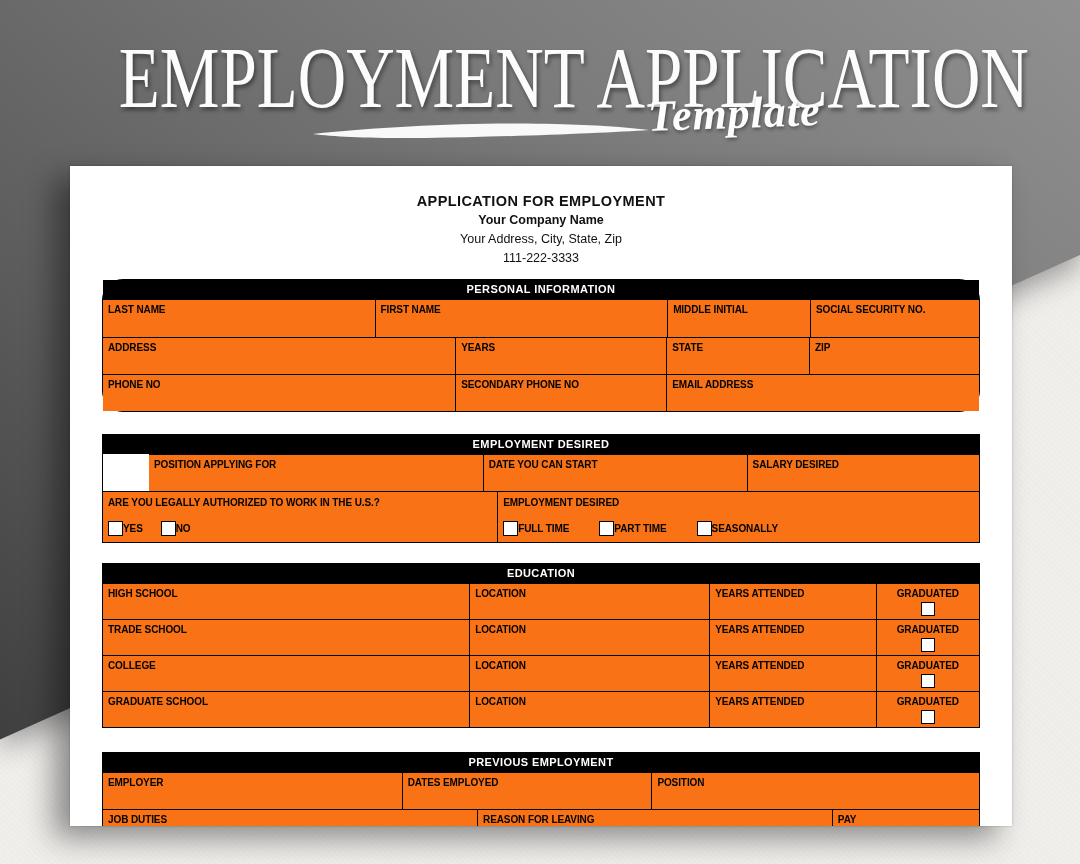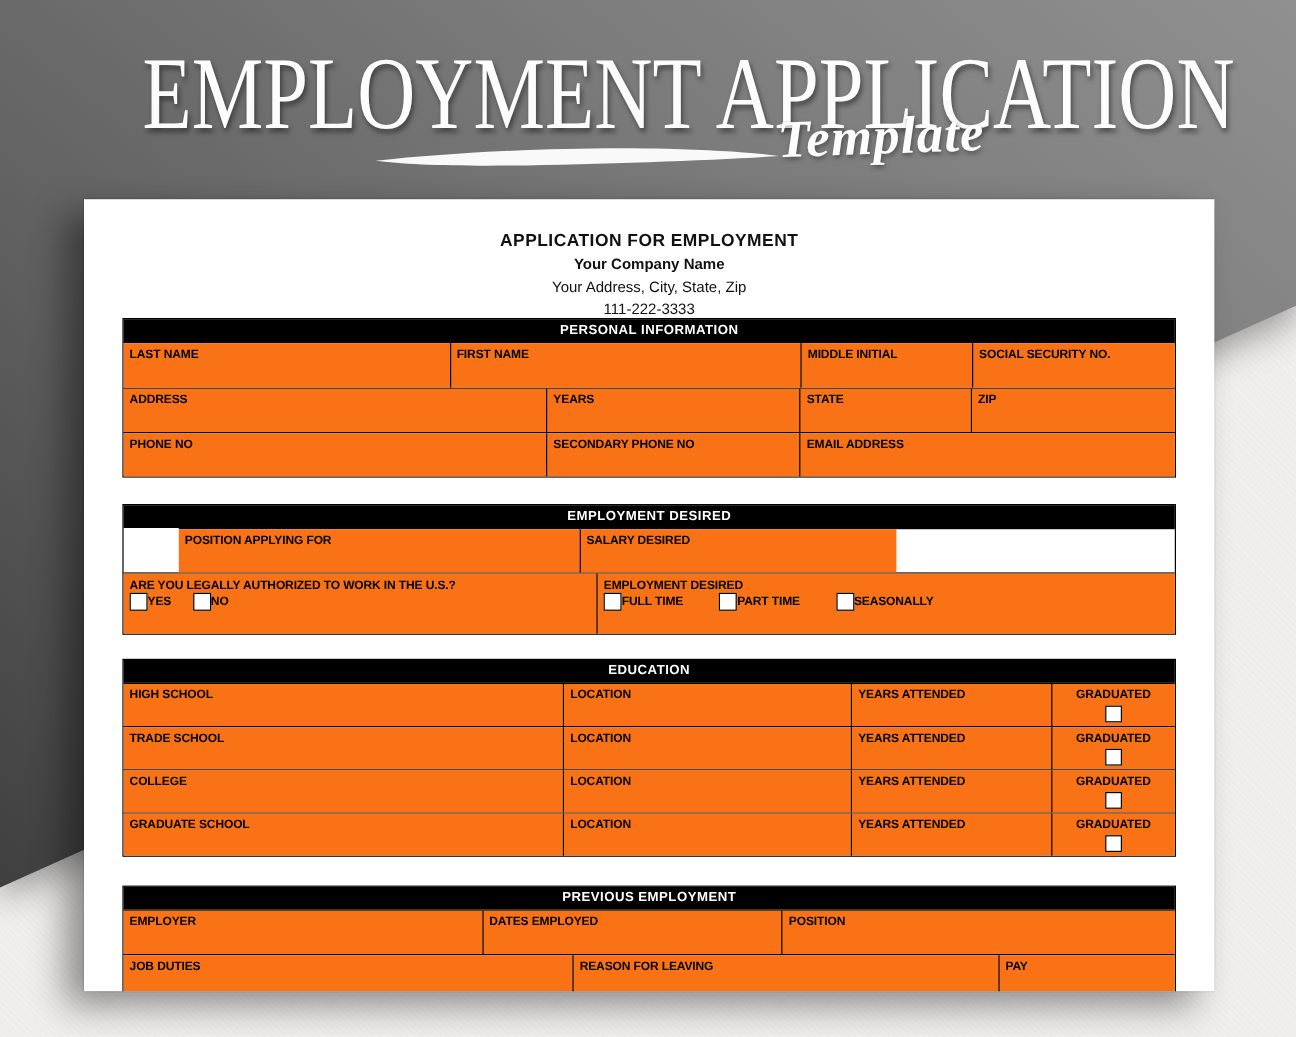--- a/index.html
+++ b/index.html
@@ -45,42 +45,42 @@
     background:#ffffff;box-sizing:border-box;
     padding:27px 32px 0 32px;overflow:hidden;
     box-shadow:-16px 12px 28px rgba(0,0,0,0.42), 0 0 2px rgba(0,0,0,0.25);
   }
   .form-head{text-align:center;color:#111;}
   .form-title{font-size:14.5px;font-weight:700;letter-spacing:0.4px;line-height:16px;}
   .form-company{font-size:12.5px;font-weight:700;margin-top:5px;line-height:13px;}
   .form-address{font-size:12.5px;margin-top:6px;line-height:13px;}
   .form-phone{font-size:12.5px;margin-top:6px;line-height:13px;}
   .section{border:1.5px solid #000;}
-  .mt-first{margin-top:0;}
+  .mt-first{margin-top:14px;border-radius:21px;}
   .mt-emp{margin-top:22px;}
   .mt-edu{margin-top:20px;}
   .mt-prev{margin-top:24px;}
   .bar{
     height:19px;line-height:19px;background:#000;color:#fff;
     text-align:center;font-size:11px;font-weight:700;letter-spacing:0.4px;
   }
   .row{display:grid;border-top:1px solid #000;}
   .cell{border-left:1px solid #000;padding:4px 5px;box-sizing:border-box;background:#f97316;}
   .cell:first-child{border-left:none;}
   .lbl{font-size:10px;font-weight:700;letter-spacing:-0.1px;color:#000;line-height:11px;display:block;}
   .h37{min-height:37px;} .h36{min-height:36px;} .h50{min-height:50px;} .h35{min-height:35px;}
   .cols-p1{grid-template-columns:31fr 33.4fr 16.3fr 19.3fr;}
   .cols-p2{grid-template-columns:40.2fr 24.1fr 16.3fr 19.4fr;}
   .cols-p3{grid-template-columns:40.2fr 24.1fr 35.7fr;}
   .cols-e1{grid-template-columns:40.2fr 31.8fr 28fr;margin-left:46px;}
   .cols-e2{grid-template-columns:45fr 55fr;}
   .cols-ed{grid-template-columns:41.8fr 27.4fr 19fr 11.8fr;}
   .cols-v1{grid-template-columns:34.1fr 28.5fr 37.4fr;}
   .cols-v2{grid-template-columns:42.7fr 40.5fr 16.8fr;}
-  .cb-cell{display:flex;flex-direction:column;padding:5px 5px 6px 5px;}
+  .cb-cell{display:flex;flex-direction:column;justify-content:space-between;padding:5px 5px 6px 5px;}
   .cb-row{display:flex;align-items:center;}
   .gap-sm{gap:18px;} .gap-lg{gap:30px;}
   .cb-group{display:flex;align-items:center;gap:0;}
   .cb{width:15px;height:15px;border:1.6px solid #000;background:#fff;box-sizing:border-box;flex:0 0 auto;}
   .cb-lbl{font-size:10px;font-weight:700;letter-spacing:-0.1px;}
   .grad-cell{display:flex;flex-direction:column;align-items:center;padding:4px 3px 2px 3px;}
   .grad-cell .cb{width:14px;height:14px;margin-top:3px;}
   .next-bar{margin-top:16px;height:19px;background:#000;border:1.5px solid #000;}
 </style>
 </head>
@@ -151,20 +151,23 @@
     </div>
   </div>
 
   <div class="section mt-emp">
     <div class="bar">EMPLOYMENT DESIRED</div>
     <div class="row cols-e1 h36">
       <div class="cell">
           <span class="lbl">POSITION APPLYING FOR</span>
         </div>
       <div class="cell">
+          <span class="lbl">DATE YOU CAN START</span>
+        </div>
+      <div class="cell">
           <span class="lbl">SALARY DESIRED</span>
         </div>
     </div>
     <div class="row cols-e2 h50">
       <div class="cell cb-cell">
         <span class="lbl">ARE YOU LEGALLY AUTHORIZED TO WORK IN THE U.S.?</span>
         <div class="cb-row gap-sm">
           <span class="cb-group">
             <span class="cb"></span>
             <span class="cb-lbl">YES</span>

